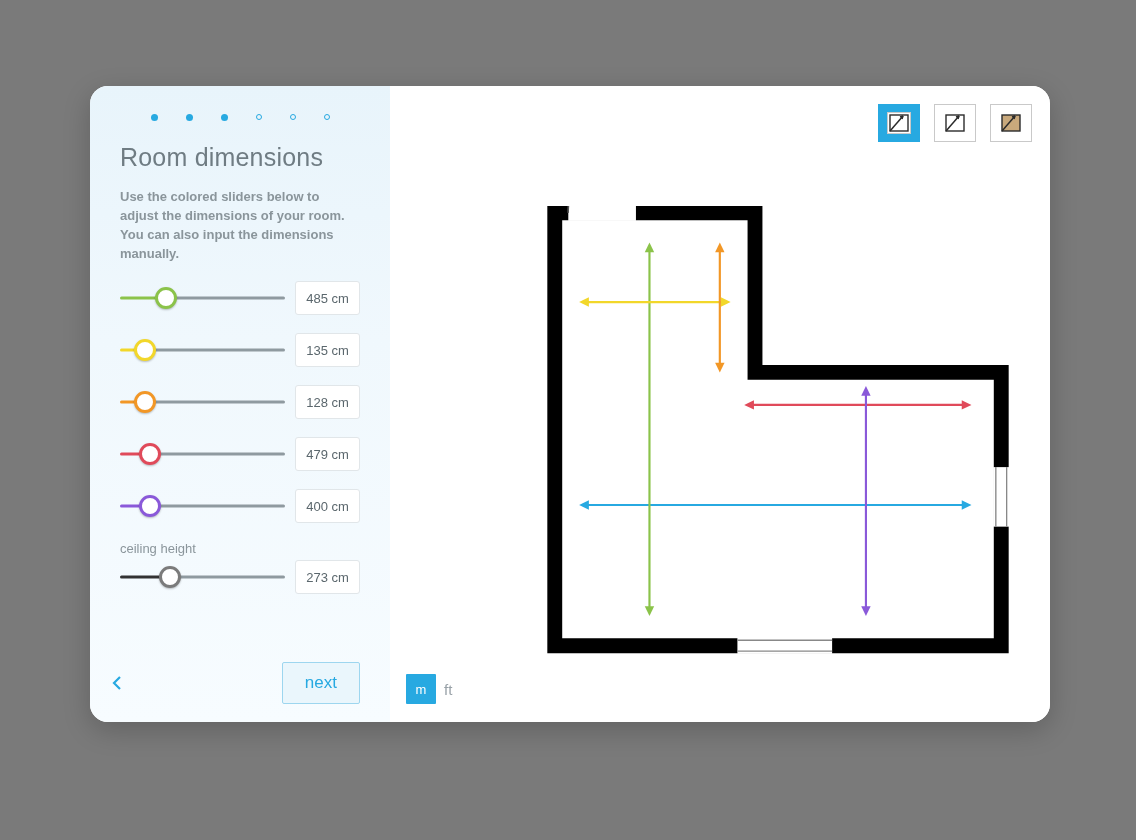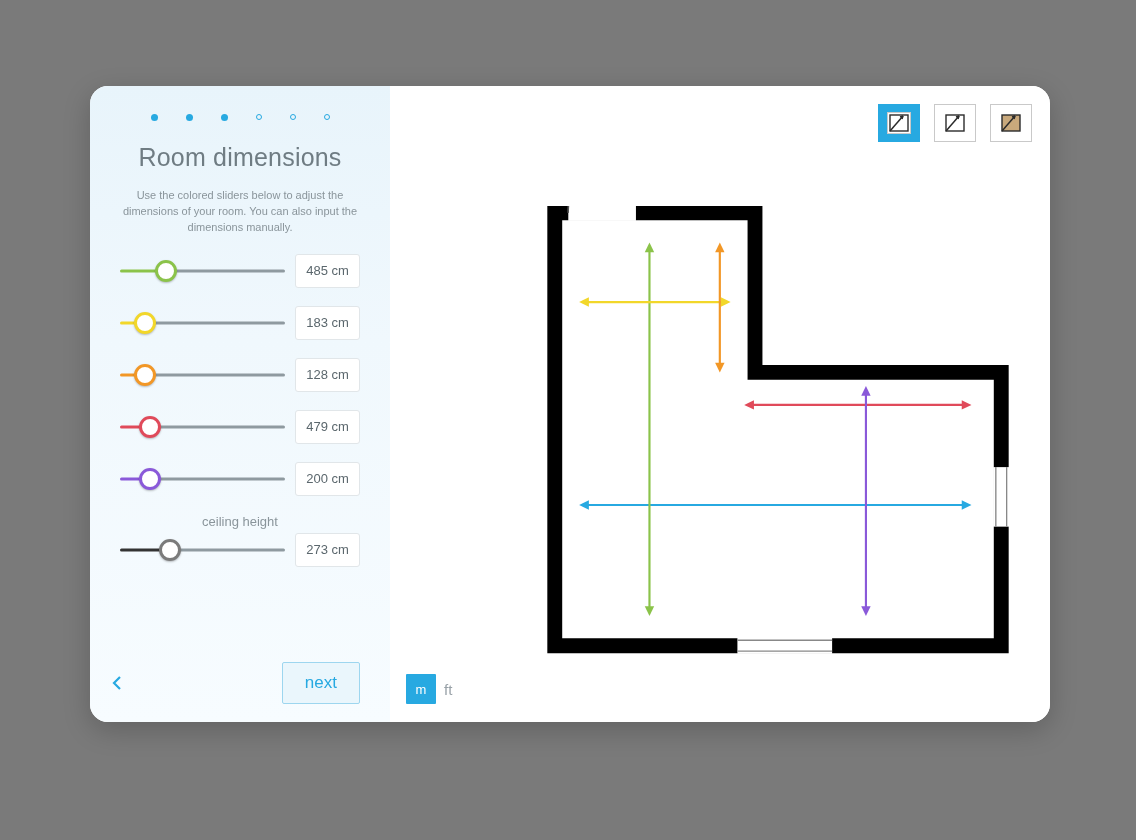--- a/index.html
+++ b/index.html
@@ -1,27 +1,27 @@
 <!DOCTYPE html>
 <html><head>
 <meta charset="utf-8">
 <style>
   html,body{margin:0;padding:0;height:100%;background:#7a7a7a;font-family:"Helvetica Neue",Arial,sans-serif;}
   *{box-sizing:border-box;}
   #stage{width:1136px;height:840px;background:#7a7a7a;position:relative;margin:0 auto;}
   #card{position:absolute;left:90px;top:86px;width:960px;height:636px;background:#fff;border-radius:18px;overflow:hidden;box-shadow:0 8px 28px rgba(0,0,0,.2);display:flex;}
-  #side{width:300px;height:100%;background:linear-gradient(180deg,#e8f4fb 0%,#f0f8fd 40%,#f7fcff 100%);padding:22px 30px 34px 30px;position:relative;color:#6f7c83;text-align:center;}
+  #side{width:300px;height:100%;background:linear-gradient(180deg,#e8f4fb 0%,#f0f8fd 40%,#f7fcff 100%);padding:22px 30px 34px 30px;position:relative;color:#6f7c83;}
 
   
   #dots{display:flex;gap:28px;justify-content:center;margin-top:6px;margin-bottom:22px;}
   .pd{width:7px;height:7px;border-radius:50%;background:#27a9e1;}
   .pd.hollow{background:transparent;border:1.5px solid #27a9e1;width:6px;height:6px;}
 
   h1#title{margin:0 0 16px 0;font-size:25px;font-weight:500;color:#6f7c83;letter-spacing:.2px;}
-  #desc{font-size:11px;line-height:1.45;color:#8a959b;margin:0 0 18px 0;}
+  #desc{font-size:13px;line-height:1.45;color:#8a959b;margin:0 0 18px 0;font-weight:bold;}
 
   .row{display:flex;align-items:center;gap:10px;margin-bottom:18px;}
   .track{flex:1;height:20px;position:relative;display:flex;align-items:center;}
   .rail{position:absolute;left:0;right:0;height:3px;top:50%;transform:translateY(-50%);border-radius:2px;}
   .rail.left{right:auto;}
   .rail.right{left:auto;background:#8f9aa0;}
   .thumb{position:absolute;top:50%;width:22px;height:22px;border-radius:50%;transform:translate(-50%,-50%);background:#fff;border:3px solid;box-shadow:0 1px 2px rgba(0,0,0,.25);cursor:pointer;}
   .valbox{width:65px;height:34px;border:1px solid #e1e6e9;border-radius:3px;background:#fff;display:flex;align-items:center;justify-content:center;font-size:13px;color:#5b676d;}
 
   #ceilLbl{font-size:13px;color:#8a959b;margin-top:14px;margin-bottom:4px;}
@@ -77,21 +77,21 @@
               <div class="thumb" style="left: 28%; border-color: rgb(139, 195, 74);"></div>
             </div>
             <div class="valbox">485 cm</div>
           </div>
           <div class="row">
             <div class="track">
               <div class="rail left" style="background: rgb(242, 215, 42); width: 15%;"></div>
               <div class="rail right" style="width: 85%;"></div>
               <div class="thumb" style="left: 15%; border-color: rgb(242, 215, 42);"></div>
             </div>
-            <div class="valbox">183 cm</div>
+            <div class="valbox">135 cm</div>
           </div>
           <div class="row">
             <div class="track">
               <div class="rail left" style="background: rgb(242, 151, 38); width: 15%;"></div>
               <div class="rail right" style="width: 85%;"></div>
               <div class="thumb" style="left: 15%; border-color: rgb(242, 151, 38);"></div>
             </div>
             <div class="valbox">128 cm</div>
           </div>
           <div class="row">
@@ -101,21 +101,21 @@
               <div class="thumb" style="left: 18%; border-color: rgb(224, 74, 90);"></div>
             </div>
             <div class="valbox">479 cm</div>
           </div>
           <div class="row">
             <div class="track">
               <div class="rail left" style="background: rgb(138, 89, 217); width: 18%;"></div>
               <div class="rail right" style="width: 82%;"></div>
               <div class="thumb" style="left: 18%; border-color: rgb(138, 89, 217);"></div>
             </div>
-            <div class="valbox">200 cm</div>
+            <div class="valbox">400 cm</div>
           </div>
         </div>
 
       <div id="ceilLbl">ceiling height</div>
       <div class="row">
         <div class="track">
           <div class="rail left" id="ceilL" style="background: rgb(51, 51, 51); width: 30%;"></div>
           <div class="rail right" id="ceilR" style="width: 70%;"></div>
           <div class="thumb" id="ceilT" style="left: 30%; border-color: rgb(123, 123, 123);"></div>
         </div>

